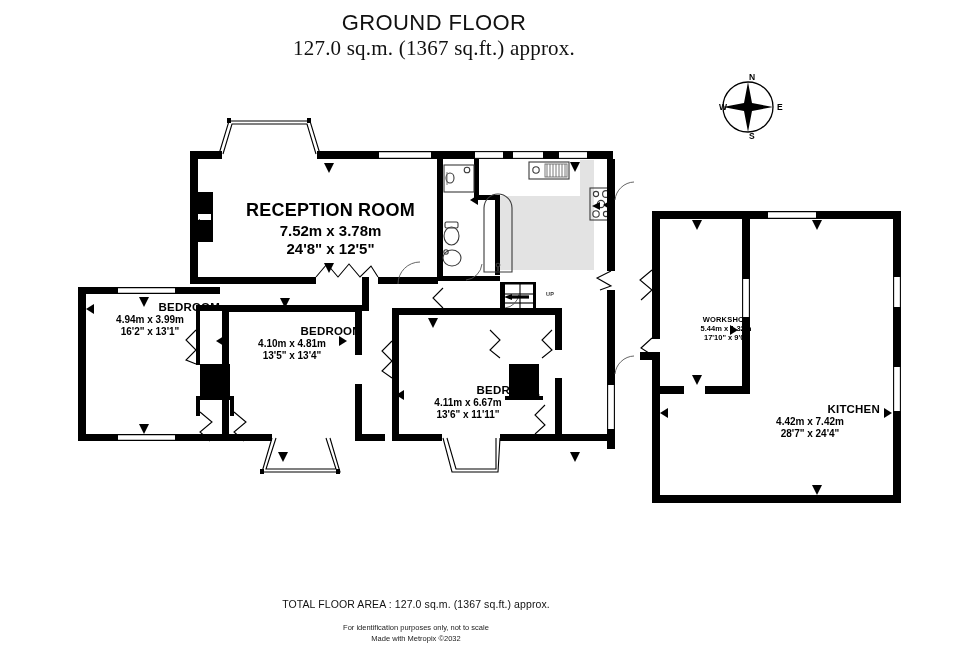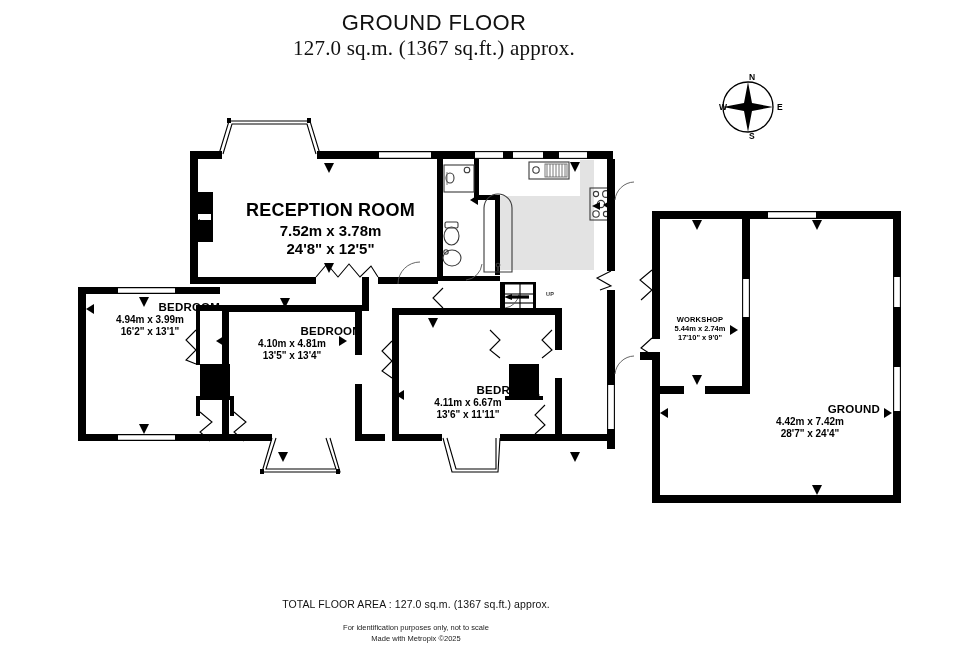--- a/index.html
+++ b/index.html
@@ -416,42 +416,42 @@
     <div class="rdim">4.10m  x 4.81m</div>
     <div class="rdim">13'5"  x 13'4"</div>
   </div>
 
   <div class="room-label rl-md" style="left:398px;top:383px;width:140px;">
     <div class="rname">BEDROOM</div>
     <div class="rdim">4.11m  x 6.67m</div>
     <div class="rdim">13'6"  x 11'11"</div>
   </div>
 
-  <div class="room-label rl-xs" style="left:645px;top:315px;width:110px;">
+  <div class="room-label rl-xs" style="left:671px;top:315px;width:110px;">
     <div class="rname">WORKSHOP</div>
-    <div class="rdim">5.44m  x 2.74m</div>
+    <div class="rdim">5.44m  x 1.32m</div>
     <div class="rdim">17'10"  x 9'0"</div>
   </div>
 
   <div class="room-label rl-md" style="left:740px;top:402px;width:140px;">
-    <div class="rname">GROUND</div>
+    <div class="rname">KITCHEN</div>
     <div class="rdim">4.42m  x 7.42m</div>
     <div class="rdim">28'7"  x 24'4"</div>
   </div>
 
   <div id="up-label">UP</div>
 
   <div id="compass">
     <div class="cl cn">N</div>
     <div class="cl ce">E</div>
     <div class="cl cs">S</div>
     <div class="cl cw">W</div>
   </div>
 
   <div id="footer-block">
     <div class="f1">TOTAL FLOOR AREA : 127.0 sq.m. (1367 sq.ft.) approx.</div>
     <div class="f2">
       <div>For identification purposes only, not to scale</div>
-      <div>Made with Metropix ©2025</div>
+      <div>Made with Metropix ©2032</div>
     </div>
   </div>
 
 </div>
 
 </body></html>

